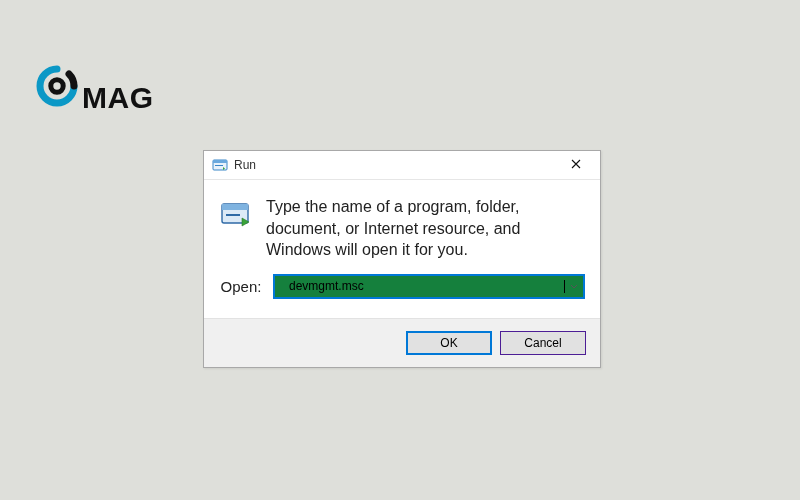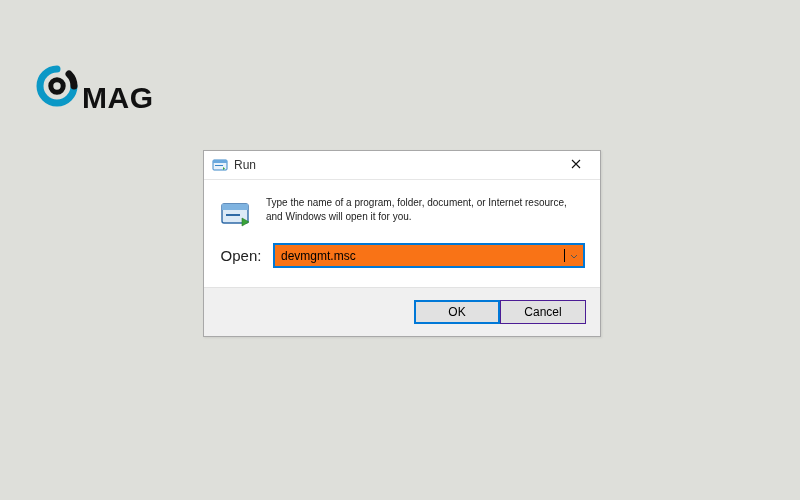--- a/index.html
+++ b/index.html
@@ -80,21 +80,21 @@
     display: flex;
     gap: 14px;
   }
   .run-icon {
     width: 32px;
     height: 32px;
     flex: 0 0 32px;
     margin-top: 2px;
   }
   .instruction {
-    font-size: 10px;
+    font-size: 16px;
     line-height: 1.35;
     color: #222;
   }
 
   .open-row {
     display: flex;
     align-items: center;
     padding: 6px 16px 20px 16px;
     gap: 12px;
   }
@@ -104,21 +104,22 @@
     width: 42px;
     text-align: center;
   }
   .combo {
     flex: 1;
     height: 23px;
     border: 1px solid #0078d7;
     outline: 1px solid #0078d7;
     display: flex;
     align-items: center;
-    background: #f97316;
+    background: #15803d;
+    padding-left: 8px;
   }
   .combo input {
     flex: 1;
     border: none;
     outline: none;
     font-size: 12px;
     font-family: inherit;
     padding: 0 6px;
     height: 100%;
     background: transparent;
@@ -137,20 +138,21 @@
     background: #000;
     margin-left: -5px;
   }
 
   .button-row {
     background: #f0f0f0;
     border-top: 1px solid #e2e2e2;
     padding: 12px 14px;
     display: flex;
     justify-content: flex-end;
+    gap: 8px;
   }
   .btn {
     min-width: 86px;
     height: 24px;
     font-size: 12px;
     font-family: inherit;
     background: #e1e1e1;
     border: 1px solid #4c1d95;
     cursor: pointer;
     padding: 0 10px;

